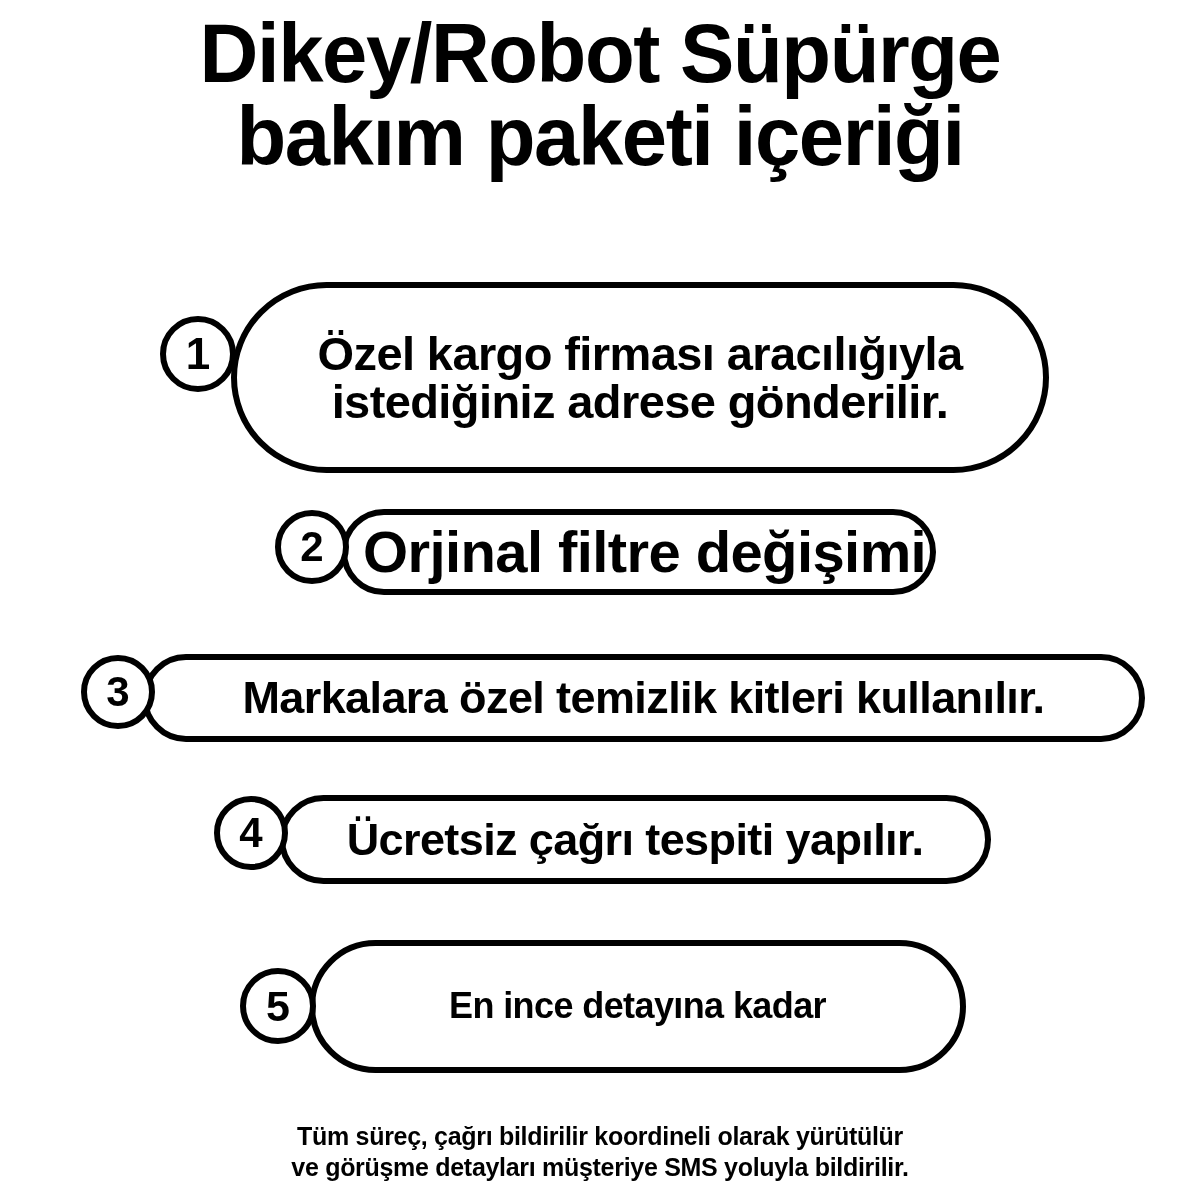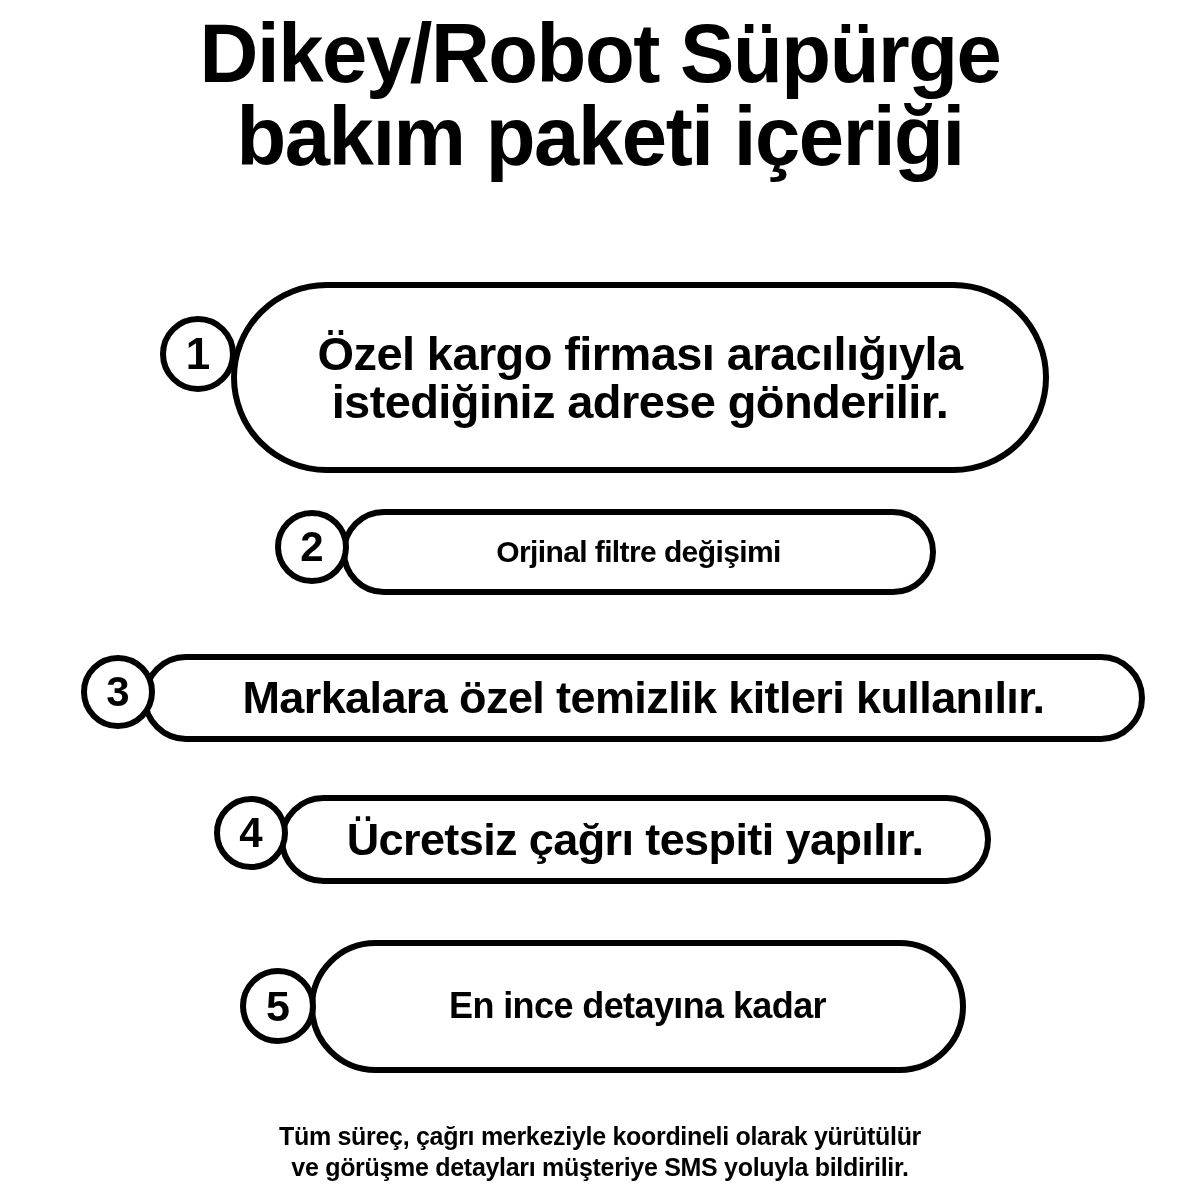--- a/index.html
+++ b/index.html
@@ -64,21 +64,21 @@
     font-weight:bold;
     z-index:2;
     line-height:1;
   }
 
   
   #row1 .pill{left:231px;top:258px;width:818px;height:191px;border-radius:96px;font-size:47px;margin-top:24px;}
   #row1 .num {left:160px;top:316px;width:76px;height:76px;font-size:44px;}
 
   
-  #row2 .pill{left:341px;top:509px;width:595px;height:86px;border-radius:44px;font-size:30px;}
+  #row2 .pill{left:341px;top:509px;width:595px;height:86px;border-radius:44px;font-size:58px;}
   #row2 .num {left:275px;top:510px;width:74px;height:74px;font-size:42px;}
 
   
   #row3 .pill{left:142px;top:654px;width:1003px;height:88px;border-radius:45px;font-size:45px;justify-content:flex-end;}
   #row3 .num {left:81px;top:655px;width:74px;height:74px;font-size:42px;}
 
   
   #row4 .pill{left:279px;top:795px;width:712px;height:89px;border-radius:46px;font-size:45px;}
   #row4 .num {left:214px;top:796px;width:74px;height:74px;font-size:42px;}
 
@@ -152,17 +152,17 @@
         <span class="pill-text">
           <span class="l">En ince detayına kadar</span>
         </span>
       </div>
       <div class="num">5</div>
     </div>
 
   </div>
 
   <div class="footer">
-    <span class="fline">Tüm süreç, çağrı merkeziyle koordineli olarak yürütülür</span>
+    <span class="fline">Tüm süreç, çağrı bildirilir koordineli olarak yürütülür</span>
     <span class="fline">ve görüşme detayları müşteriye SMS yoluyla bildirilir.</span>
   </div>
 
 </div>
 
 </body></html>

